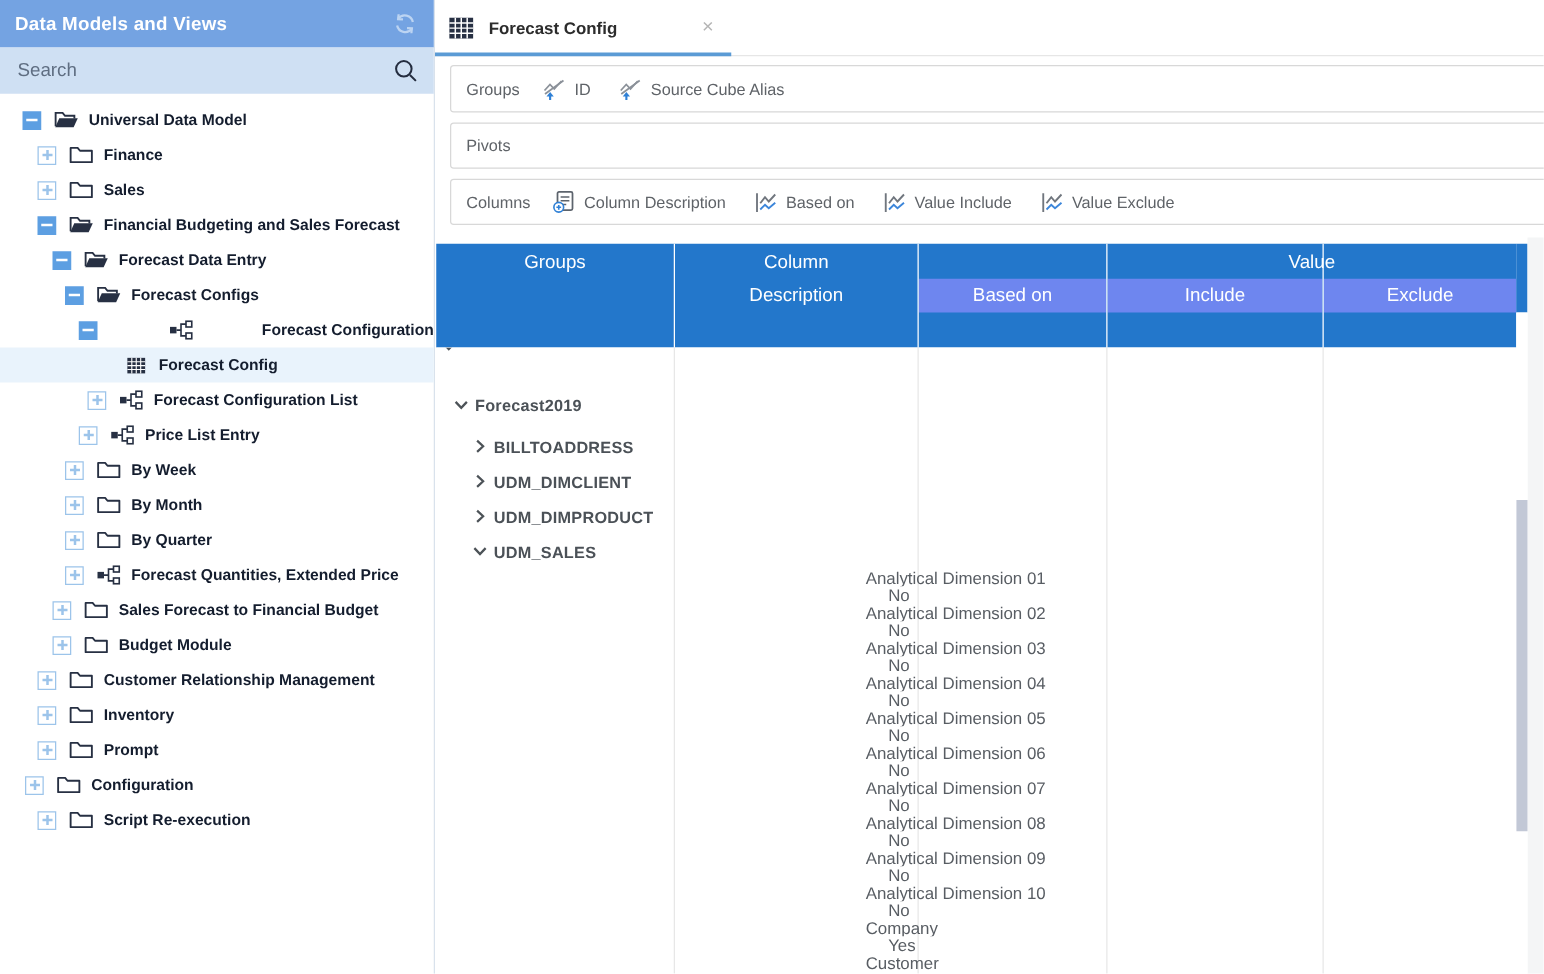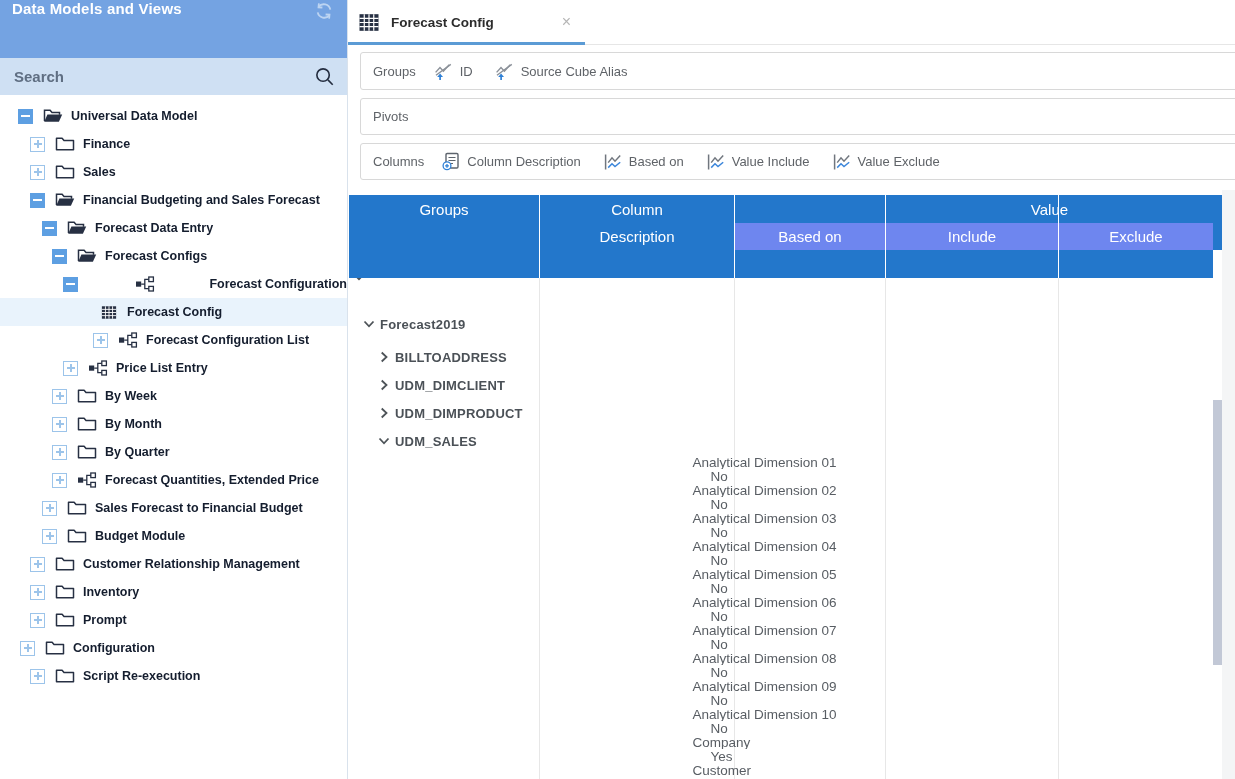--- a/index.html
+++ b/index.html
@@ -3,27 +3,27 @@
 <meta charset="utf-8">
 <style>
   html,body{margin:0;padding:0;}
   body{width:1235px;height:779px;overflow:hidden;background:#fff;
        font-family:"Liberation Sans","DejaVu Sans",sans-serif;position:relative;}
   #app{position:absolute;inset:0;}
 
   
   #sidebar{position:absolute;left:0;top:0;width:347px;height:779px;background:#fff;
            border-right:1px solid #d9e2ec;box-sizing:content-box;}
-  .sb-header{height:58px;background:#74a3e2;color:#fff;display:flex;
+  .sb-header{height:38px;background:#74a3e2;color:#fff;display:flex;align-items:center;
              padding:0 12px;font-size:15px;font-weight:600;letter-spacing:.2px;}
   .sb-title{flex:1;}
   .sb-refresh{width:22px;height:22px;display:flex;align-items:center;justify-content:center;cursor:pointer;}
   .sb-search{height:37px;background:#cfe0f3;display:flex;align-items:center;padding:0 12px;}
   .search-input{flex:1;border:none;background:transparent;outline:none;font-size:15px;
-                color:#b91c1c;font-family:inherit;font-weight:bold;}
+                color:#b91c1c;font-family:inherit;}
   .search-input::placeholder{color:#5f6e82;opacity:1;}
   .sb-search-icon{width:22px;height:22px;display:flex;align-items:center;justify-content:center;cursor:pointer;}
   #tree{padding-top:7px;}
   .tree-item{height:28px;display:flex;align-items:center;cursor:pointer;}
   .tree-item.selected{background:#e9f3fc;}
   .exp{width:15px;height:15px;flex:0 0 15px;position:relative;box-sizing:border-box;}
   .exp.minus{background:#5d9fe2;}
   .exp.minus::after{content:"";position:absolute;left:3px;right:3px;top:6.5px;height:2px;background:#fff;}
   .exp.plus{background:#fff;border:1px solid #9cc4ea;}
   .exp.plus::before{content:"";position:absolute;left:5.5px;top:2.5px;width:2px;bottom:2.5px;background:#9cc4ea;}
@@ -185,21 +185,21 @@
         <div class="tree-item selected" style="padding-left: 74px;">
           <span class="exp none"></span>
           <span class="t-icon">
             <svg width="16" height="15" viewBox="0 0 18 16">
               <rect x="1" y="1" width="16" height="14" fill="#273043"></rect>
               <path d="M1 4.5 h16 M1 8 h16 M1 11.5 h16 M5 1 v14 M9 1 v14 M13 1 v14" stroke="#fff" stroke-width="1"></path>
             </svg>
           </span>
           <span class="t-label">Forecast Config</span>
         </div>
-        <div class="tree-item" style="padding-left: 93px;">
+        <div class="tree-item" style="padding-left: 70px;">
           <span class="exp plus"></span>
           <span class="t-icon">
             <svg width="20" height="16" viewBox="0 0 20 16">
               <rect x="1" y="5.5" width="5.2" height="5.2" fill="#273043"></rect>
               <rect x="13.8" y="1" width="4.6" height="4.6" fill="none" stroke="#273043" stroke-width="1.3"></rect>
               <rect x="13.8" y="10.4" width="4.6" height="4.6" fill="none" stroke="#273043" stroke-width="1.3"></rect>
               <path d="M6.2 8.1 h3.6 M9.8 8.1 V3.3 h4 M9.8 8.1 v4.6 h4" fill="none" stroke="#273043" stroke-width="1.3"></path>
             </svg>
           </span>
           <span class="t-label">Forecast Configuration List</span>

